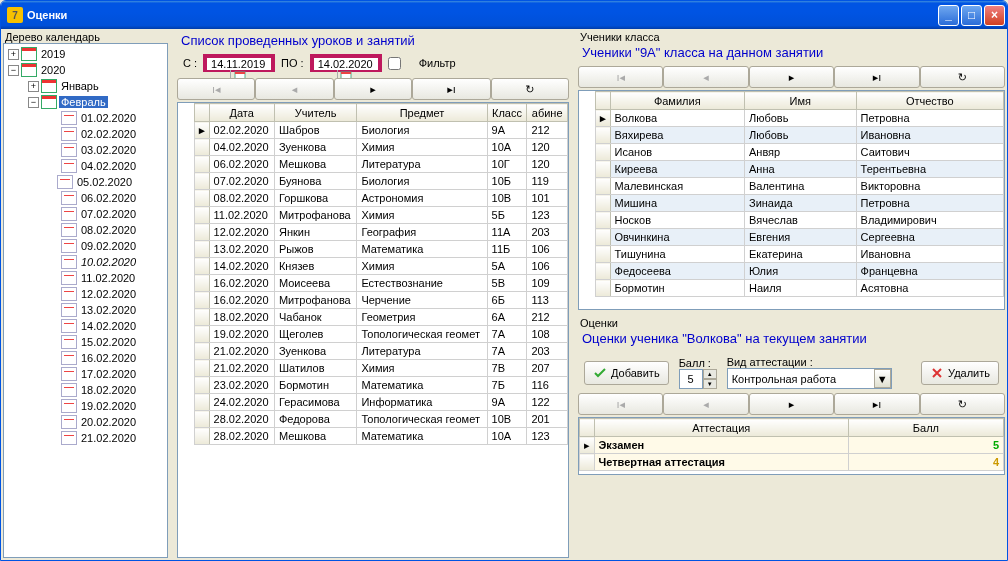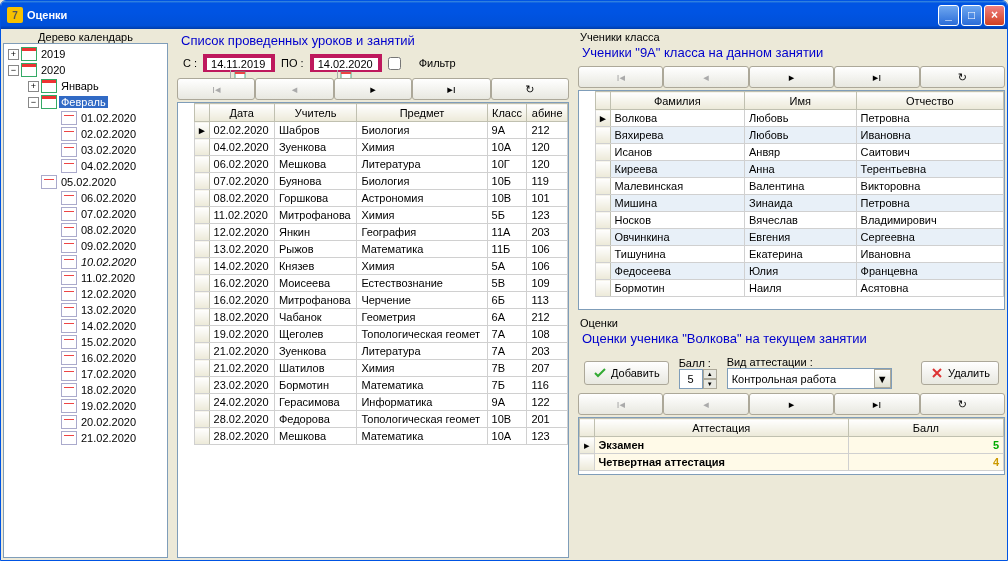--- a/index.html
+++ b/index.html
@@ -6,21 +6,21 @@
 body { background: #ece9d8; overflow: hidden; }
 .window { width: 1008px; height: 561px; background: #ece9d8; border: 1px solid #0054e3; border-radius: 6px 6px 0 0; overflow: hidden; display: flex; flex-direction: column; }
 .titlebar { height: 28px; background: linear-gradient(to bottom, #3c8cde 0%, #0054e3 8%, #0054e3 40%, #0050d8 88%, #003ca8 100%); display: flex; align-items: center; padding: 0 2px 0 6px; color: #fff; font-weight: bold; font-size: 13px; }
 .titlebar .app-icon { width: 16px; height: 16px; margin-right: 4px; background: #f7c100; border-radius: 2px; display: flex; align-items: center; justify-content: center; font-size: 10px; color: #555; }
 .titlebar .title { flex: 1; }
 .titlebar .winbtn { width: 21px; height: 21px; margin-left: 2px; border: 1px solid #fff; border-radius: 3px; display: flex; align-items: center; justify-content: center; color: #fff; font-weight: bold; font-size: 12px; cursor: pointer; }
 .titlebar .winbtn.min, .titlebar .winbtn.max { background: linear-gradient(to bottom, #6fa8f0, #2a6cd8); }
 .titlebar .winbtn.close { background: linear-gradient(to bottom, #f08080, #d04020); }
 .content { flex: 1; display: flex; padding: 2px; gap: 3px; overflow: hidden; }
 .pane { background: #ece9d8; display: flex; flex-direction: column; }
-.pane.left { width: 165px; text-align: center; }
+.pane.left { width: 165px; }
 .pane.mid { width: 392px; }
 .pane.right { flex: 1; }
 .fieldset-label { font-size: 11px; color: #000; padding: 0 2px; }
 .tree-box { flex: 1; background: #fff; border: 1px solid #7f9db9; overflow: auto; padding: 2px 0; }
 .tree-item { display: flex; align-items: center; height: 16px; padding-left: 4px; white-space: nowrap; cursor: pointer; }
 .tree-item .exp { width: 11px; height: 11px; border: 1px solid #888; display: flex; align-items: center; justify-content: center; font-size: 9px; margin-right: 2px; line-height: 1; color: #000; }
 .tree-item .noexp { width: 11px; margin-right: 2px; }
 .tree-item .icon { width: 16px; height: 14px; margin-right: 2px; }
 .tree-item .icon.cal { background: #fff; border: 1px solid #3a6; position: relative; }
 .tree-item .icon.cal::before { content: ''; position: absolute; top: 0; left: 0; right: 0; height: 3px; background: #e33; }
@@ -121,21 +121,21 @@
             <div class="tree-item" style="padding-left: 44px;">
               <span class="noexp"></span>
               <span class="icon doc" style="position:relative"></span>
               <span class="label">03.02.2020</span>
             </div>
             <div class="tree-item" style="padding-left: 44px;">
               <span class="noexp"></span>
               <span class="icon doc" style="position:relative"></span>
               <span class="label">04.02.2020</span>
             </div>
-            <div class="tree-item" style="padding-left: 24px;">
+            <div class="tree-item" style="padding-left: 40px;">
               <span class="noexp"></span>
               <span class="icon doc" style="position:relative"></span>
               <span class="label">05.02.2020</span>
             </div>
             <div class="tree-item" style="padding-left: 44px;">
               <span class="noexp"></span>
               <span class="icon doc" style="position:relative"></span>
               <span class="label">06.02.2020</span>
             </div>
             <div class="tree-item" style="padding-left: 44px;">

